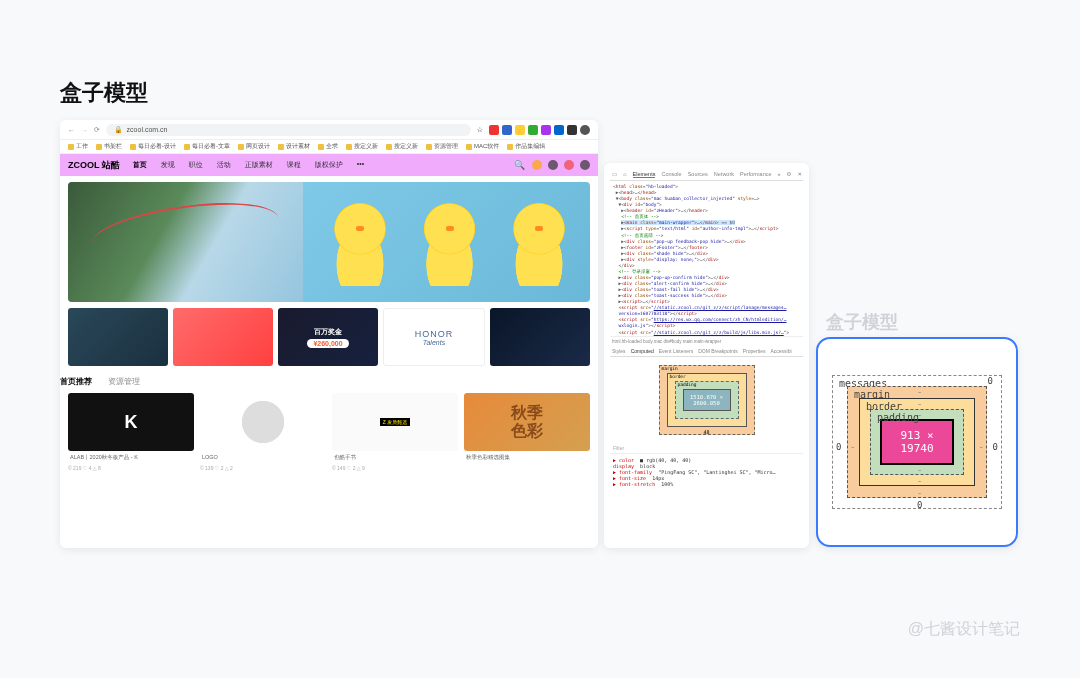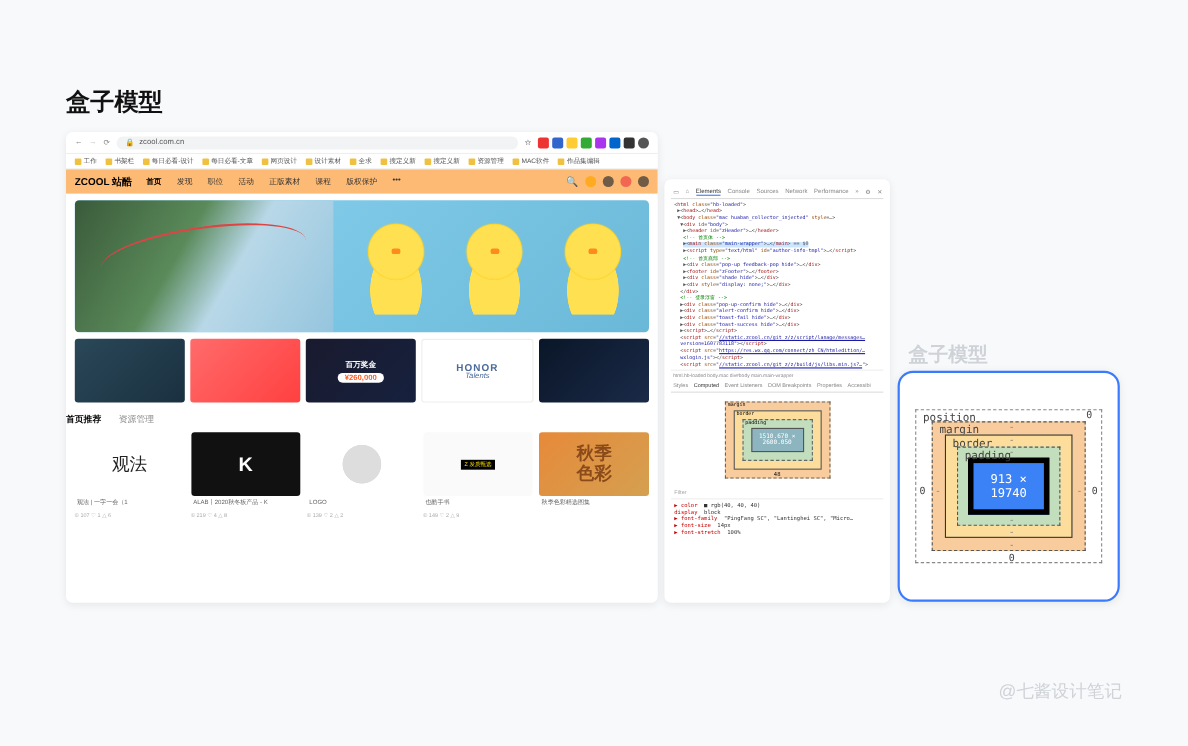--- a/index.html
+++ b/index.html
@@ -17,21 +17,21 @@
   
   .addr { display:flex; align-items:center; gap:6px; padding:4px 8px; border-bottom:1px solid #eee; height:20px; font-size:7px;}
   .urlbox { flex:1; background:#f1f3f4; border-radius:10px; padding:2px 8px; display:flex; align-items:center; gap:4px; color:#555;}
   .exticons { display:flex; gap:3px; }
   .ext { width:10px; height:10px; border-radius:2px; }
   .bookmarks { display:flex; gap:8px; padding:3px 8px; font-size:6px; color:#555; border-bottom:1px solid #eee; overflow:hidden; white-space:nowrap; height:14px; align-items:center;}
   .bk { display:inline-flex; gap:2px; align-items:center;}
   .bki { width:6px; height:6px; background:#f0c040; border-radius:1px;}
 
   
-  .sitehdr { background:#fdba74; display:flex; align-items:center; height:22px; padding:0 8px; gap:10px; }
+  .sitehdr { background:#f0abfc; display:flex; align-items:center; height:22px; padding:0 8px; gap:10px; }
   .logo { font-size:9px; font-weight:800; color:#000; }
   .navtabs { display:flex; gap:8px; font-size:7px; color:#333; flex:1;}
   .nt { padding:2px 3px; }
   .nt.active { color:#000; font-weight:700; }
   .hdricons { display:flex; gap:6px; align-items:center;}
   .hic { width:10px; height:10px; border-radius:50%; background:#333; opacity:.7;}
 
   
   .hero { height:120px; margin:6px 8px; border-radius:4px; background:linear-gradient(135deg,#8bd3f0,#6ab8d8); position:relative; overflow:hidden; display:flex; }
   .bridge { position:absolute; left:0; top:0; width:45%; height:100%; background:linear-gradient(120deg,#3a5a3a,#5a8a5a 40%,#b8d8e8 60%,#95c5de); }
@@ -42,21 +42,21 @@
 
   
   .cards { display:flex; gap:5px; padding:0 8px; }
   .card { flex:1; height:58px; border-radius:3px; font-size:6px; color:#fff; padding:4px; position:relative; overflow:hidden;}
   .c1 { background:linear-gradient(135deg,#2a4858,#1a3040);}
   .c2 { background:linear-gradient(135deg,#ff6b6b,#ff4040);}
   .c3 { background:linear-gradient(135deg,#1a1a2e,#16213e); display:flex; flex-direction:column; align-items:center; justify-content:center;}
   .c4 { background:#fff; border:1px solid #eee; color:#4a6a9a; display:flex; flex-direction:column; align-items:center; justify-content:center;}
   .c5 { background:linear-gradient(135deg,#0a1628,#1a2a48);}
   .prize { background:#fff; color:#ff5a20; border-radius:8px; padding:1px 6px; font-size:7px; font-weight:700; margin-top:2px;}
-  .honor { color:#4a6a9a; font-size:9px; font-weight:700; letter-spacing:1px;}
+  .honor { color:#4a6a9a; font-size:9px; font-weight:400; letter-spacing:1px;}
 
   
   .sec { display:flex; justify-content:flex-start; gap:16px; font-size:8px; padding:10px 0 6px; color:#888;}
   .sec .on { color:#000; font-weight:600;}
 
   
   .grid { display:flex; gap:6px; padding:0 8px;}
   .tcol { flex:1; }
   .thumb { height:58px; border-radius:3px; background:#f4f4f4; display:flex; align-items:center; justify-content:center; font-size:10px; color:#333; overflow:hidden;}
   .th1 { background:#fff;} .th1 span{ font-family:cursive; font-size:16px; color:#222;}
@@ -87,21 +87,21 @@
   .filter{font-size:5px;color:#aaa;padding:2px 3px;}
 
   
   .bigbm { width:170px; }
   .L { padding:12px; font-family:monospace; font-size:10px; position:relative; text-align:center;}
   .L .lab { position:absolute; left:6px; top:2px; font-size:10px; color:#444;}
   .Lpos { background:#fff; border:1px dashed #888;}
   .Lmar { background:#f9cc9d; border:1px dashed #555;}
   .Lbor { background:#fddd9b; border:1px solid #333;}
   .Lpad { background:#c3debc; border:1px dashed #555;}
-  .Lcon { background:#3b82f6; color:#fff; padding:8px 4px; font-size:11px; border:5px solid #000000;}
+  .Lcon { background:#ec4899; color:#fff; padding:8px 4px; font-size:11px; border:2px solid #000000;}
   .dim { position:absolute; font-size:9px; color:#444; }
   .dash{color:#888;}
 </style>
 </head>
 <body>
 
 <div class="slide">
   <div class="title">盒子模型</div>
 
   <div class="panel browser">
@@ -219,27 +219,20 @@
       </div>
       <div class="card c5"></div>
     </div>
 
     <div class="sec">
       <span class="on">首页推荐</span>
       <span>资源管理</span>
     </div>
 
     <div class="grid">
-      <div class="tcol">
-        <div class="thumb th1">
-            <span>观法</span>
-          </div>
-        <div class="meta">观法 | 一字一会（1</div>
-        <div class="stats">© 107  ♡ 1  △ 6</div>
-      </div>
       <div class="tcol">
         <div class="thumb th2">K</div>
         <div class="meta">ALAB丨2020秋冬板产品 - K</div>
         <div class="stats">© 219  ♡ 4  △ 8</div>
       </div>
       <div class="tcol">
         <div class="thumb th3"></div>
         <div class="meta">LOGO</div>
         <div class="stats">© 139  ♡ 2  △ 2</div>
       </div>
@@ -327,21 +320,21 @@
       <div><span class="k">▶ font-family</span>&nbsp;&nbsp;<span class="v">"PingFang SC", "Lantinghei SC", "Micro…</span></div>
       <div><span class="k">▶ font-size</span>&nbsp;&nbsp;<span class="v">14px</span></div>
       <div><span class="k">▶ font-stretch</span>&nbsp;&nbsp;<span class="v">100%</span></div>
     </div>
   </div>
 
   <div class="card-label">盒子模型</div>
   <div class="panel carddet">
     <div class="bigbm">
       <div class="L Lpos" style="padding:10px 14px">
-          <span class="lab">position</span>
+          <span class="lab">messages</span>
         <span class="dim" style="top:0;right:8px">0</span>
         <div class="L Lmar" style="padding:11px">
             <span class="lab">margin</span>
           <span class="dim dash" style="top:0;left:50%">-</span>
             <span class="dim dash" style="right:2px;top:50%">-</span>
           <div class="L Lbor" style="padding:10px">
               <span class="lab">border</span>
             <span class="dim dash" style="top:0;left:50%">-</span>
             <div class="L Lpad" style="padding:9px">
                 <span class="lab">padding</span>

